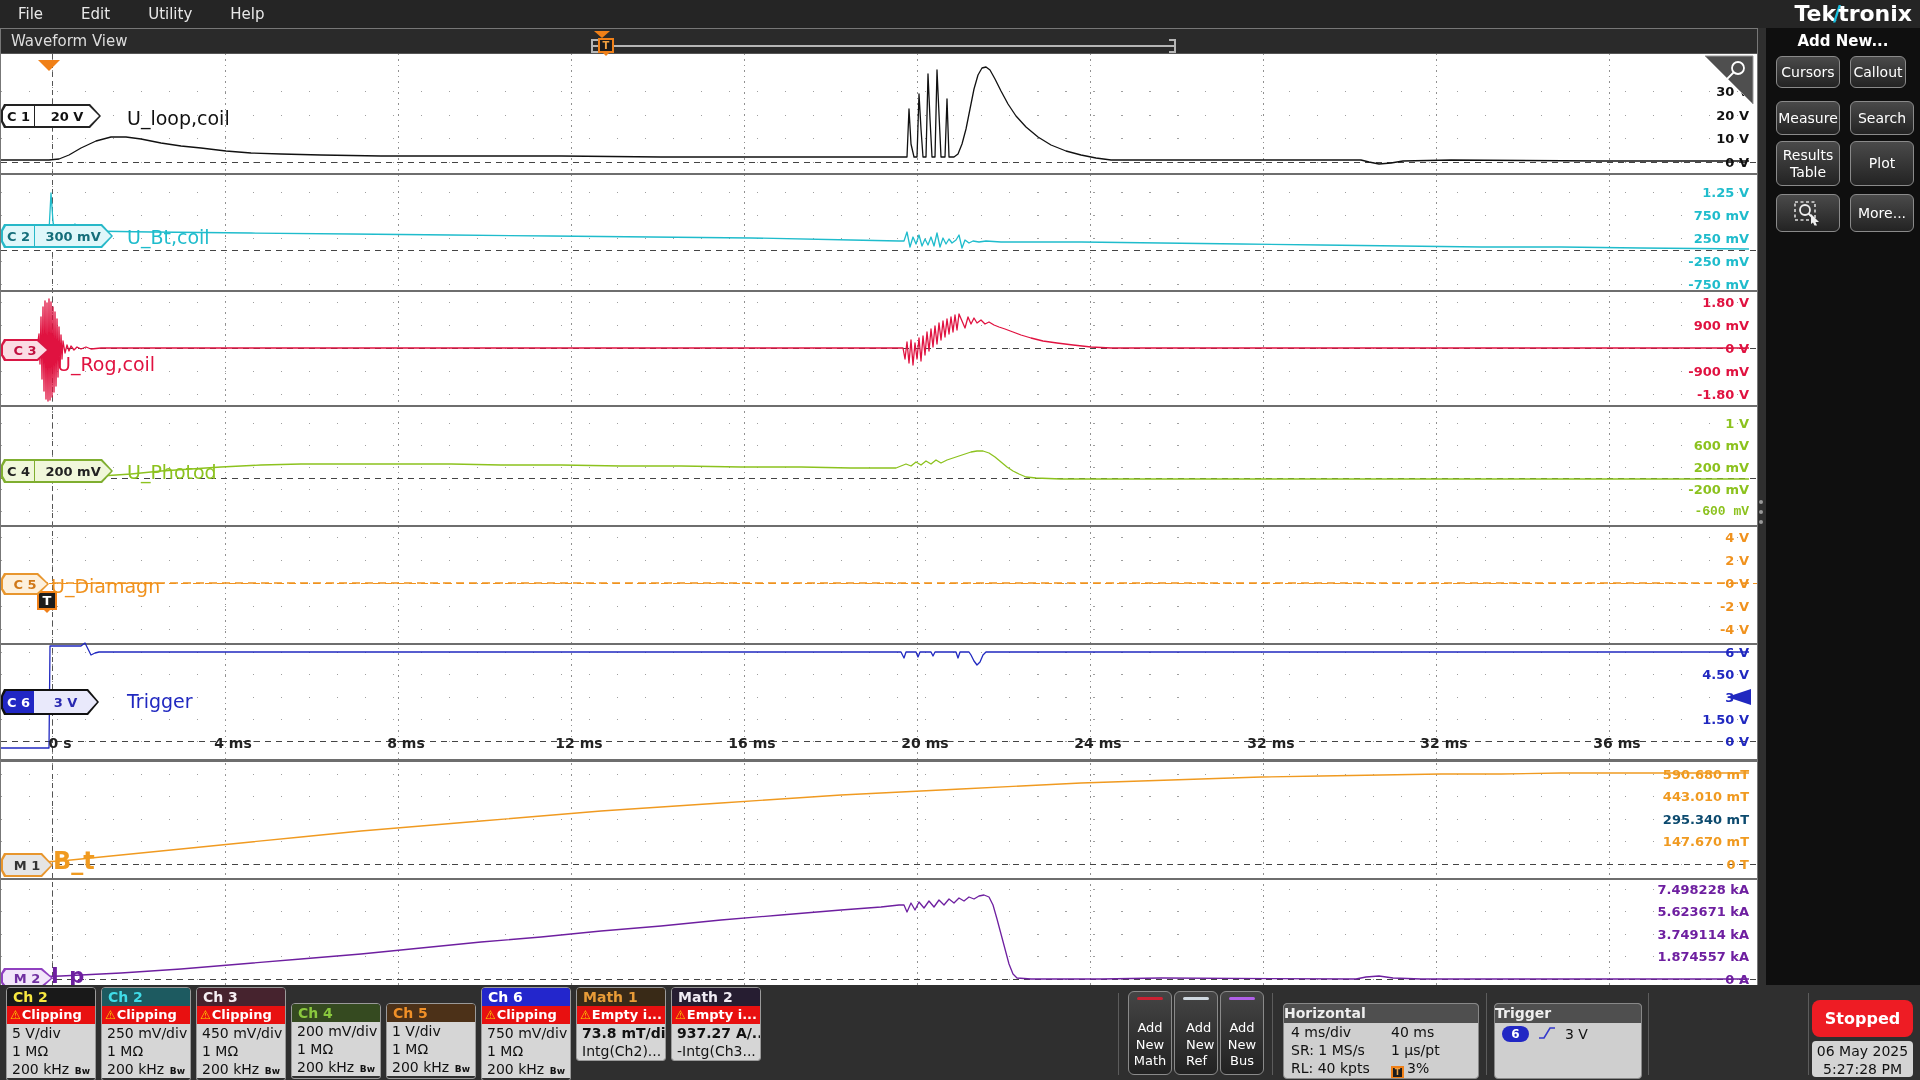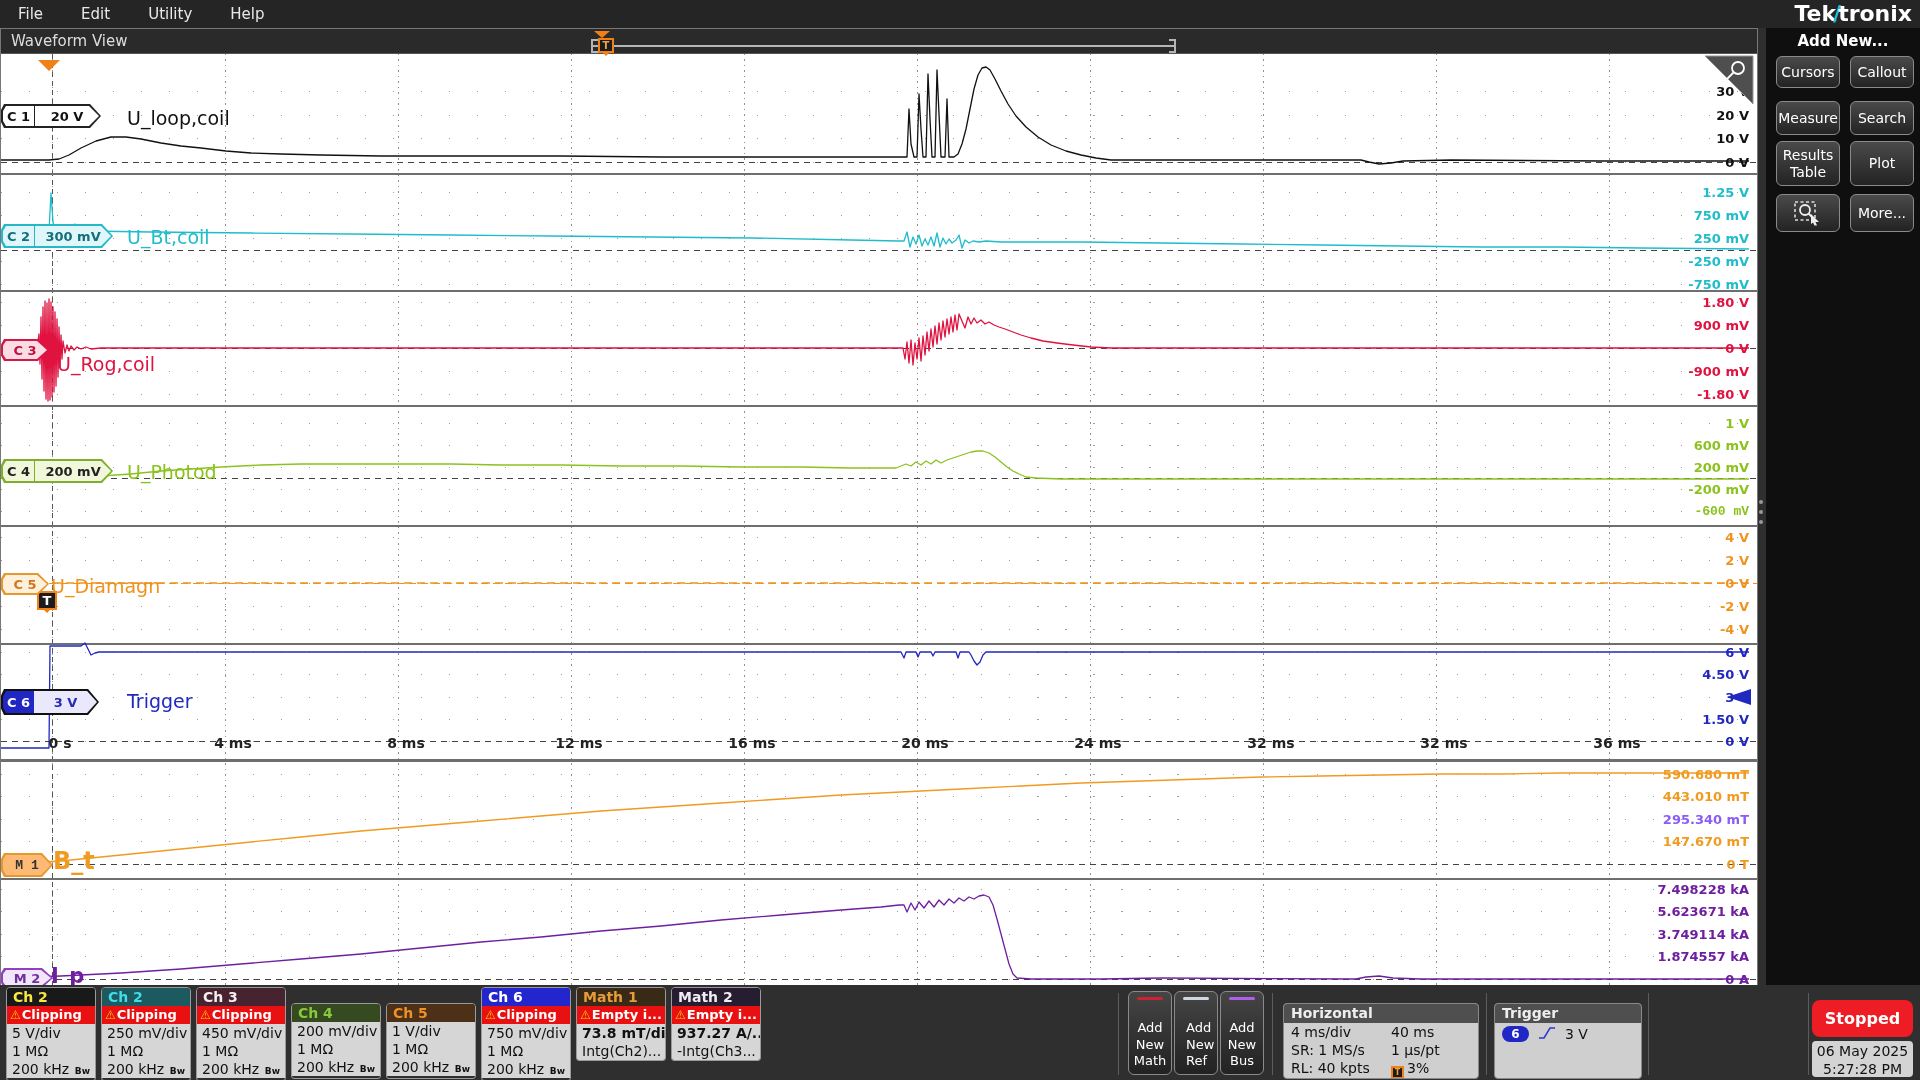--- a/index.html
+++ b/index.html
@@ -84,21 +84,21 @@
   .bb-row.bold { font-weight:bold; }
   .vdiv { position:absolute; top:8px; height:82px; width:1px; background:#5c5c5c; }
   .addbtn { position:absolute; width:44px; height:84px; top:6px; background:linear-gradient(#454545,#222);
     border:1px solid #8a8a8a; border-radius:6px; color:#fff; font-size:13px; text-align:center;
     display:flex; flex-direction:column; align-items:center; justify-content:flex-end;
     padding-bottom:5px; line-height:1.25; cursor:pointer; }
   .addbtn .bar { position:absolute; top:5px; left:8px; right:8px; height:3px; border-radius:2px; }
   .panel { position:absolute; top:18px; border-radius:4px; overflow:hidden; border:1px solid #888;
     background:#cfcfcf; cursor:pointer; }
   .panel .ph { height:19px; background:#4f4f4f; color:#eee; font-size:14px; font-weight:bold;
-    line-height:19px; padding-left:7px; }
+    line-height:19px; }
   .panel .prow { display:flex; height:18px; font-size:14px; color:#111; line-height:18px; padding:0 7px; }
   .panel .prow .lcol { width:100px; }
   #trig-pill { display:inline-block; background:#2127c4; color:#fff; font-size:12px; font-weight:bold;
     width:27px; height:16px; line-height:16px; border-radius:8px; text-align:center; margin-top:1px; }
   #stopped { position:absolute; left:1812px; top:15px; width:101px; height:37px; background:#ee1c24;
     border-radius:8px; color:#fff; font-weight:bold; font-size:16px; display:flex; align-items:center;
     justify-content:center; cursor:pointer; }
   #datebox { position:absolute; left:1812px; top:56px; width:101px; height:36px; background:#d4d4d4;
     border-radius:4px; color:#111; font-size:14px; text-align:center; line-height:1.25; padding-top:2px; }
   .hflag { display:inline-block; position:relative; width:13px; height:13px; background:#1c1c1c;
@@ -231,21 +231,21 @@
       <div class="slabel" style="top: 529px; color: rgb(240, 146, 30);">0 V</div>
       <div class="slabel" style="top: 552px; color: rgb(240, 146, 30);">-2 V</div>
       <div class="slabel" style="top: 575px; color: rgb(240, 146, 30);">-4 V</div>
       <div class="slabel" style="top: 598px; color: rgb(32, 40, 192);">6 V</div>
       <div class="slabel" style="top: 620px; color: rgb(32, 40, 192);">4.50 V</div>
       <div class="slabel" style="top: 643px; color: rgb(32, 40, 192);">3 V</div>
       <div class="slabel" style="top: 665px; color: rgb(32, 40, 192);">1.50 V</div>
       <div class="slabel" style="top: 687px; color: rgb(32, 40, 192);">0 V</div>
       <div class="slabel" style="top: 720px; color: rgb(240, 154, 32);">590.680 mT</div>
       <div class="slabel" style="top: 742px; color: rgb(240, 154, 32);">443.010 mT</div>
-      <div class="slabel" style="top: 765px; color: #8b5cf6;">295.340 mT</div>
+      <div class="slabel" style="top: 765px; color: #0c4a6e;">295.340 mT</div>
       <div class="slabel" style="top: 787px; color: rgb(240, 154, 32);">147.670 mT</div>
       <div class="slabel" style="top: 810px; color: rgb(240, 154, 32);">0 T</div>
       <div class="slabel" style="top: 835px; color: rgb(110, 31, 160);">7.498228 kA</div>
       <div class="slabel" style="top: 857px; color: rgb(110, 31, 160);">5.623671 kA</div>
       <div class="slabel" style="top: 880px; color: rgb(110, 31, 160);">3.749114 kA</div>
       <div class="slabel" style="top: 902px; color: rgb(110, 31, 160);">1.874557 kA</div>
       <div class="slabel" style="top: 925px; color: rgb(110, 31, 160);">0 A</div>
       <div class="tlabel" style="left: 59px; top: 681px;">0 s</div>
       <div class="tlabel" style="left: 232px; top: 681px;">4 ms</div>
       <div class="tlabel" style="left: 405px; top: 681px;">8 ms</div>
@@ -298,21 +298,21 @@
         <div class="b-outer" style="background: rgb(17, 17, 17);"></div>
         <div class="b-inner">
           <div class="cell" style="background: rgb(33, 39, 196); color: rgb(255, 255, 255);">C 6</div>
           <div class="cell" style="background: rgb(233, 233, 251); color: rgb(42, 42, 176); flex: 1 1 0%;">3 V</div>
         </div>
       </div>
       <div class="chname" style="left: 126px; top: 636px; font-size: 19px; color: rgb(32, 40, 192); font-weight: 500;">Trigger</div>
       <div class="badge" style="left: 0px; top: 799px; width: 52px; height: 24px;">
         <div class="b-outer" style="background: rgb(232, 150, 46);"></div>
         <div class="b-inner">
-          <div class="cell" style="background: #fdba74; color: rgb(51, 51, 51); flex: 1 1 0%; font-family: Liberation Mono, monospace;">M 1</div>
+          <div class="cell" style="background: #e5e5e5; color: rgb(51, 51, 51); flex: 1 1 0%;">M 1</div>
         </div>
       </div>
       <div class="chname" style="left: 52px; top: 793px; font-size: 24px; color: rgb(240, 154, 32); font-weight: bold;">B_t</div>
       <div class="badge" style="left: 0px; top: 914px; width: 52px; height: 20px;">
         <div class="b-outer" style="background: rgb(144, 64, 192);"></div>
         <div class="b-inner">
           <div class="cell" style="background: rgb(242, 230, 250); color: rgb(112, 48, 160); flex: 1 1 0%;">M 2</div>
         </div>
       </div>
       <div class="chname" style="left: 50px; top: 910px; font-size: 21px; color: rgb(110, 31, 160); font-weight: bold;">I_p</div>
@@ -327,21 +327,21 @@
     </div>
 </div>
 
 <div class="splitdots" style="top:500px"></div>
 <div class="splitdots" style="top:510px"></div>
 <div class="splitdots" style="top:520px"></div>
 
 <div id="sidebar">
   <div id="sb-header">Add New...</div>
   <div class="sb-btn" style="left:10px;top:28px;width:64px;height:32px">Cursors</div>
-  <div class="sb-btn" style="left:84px;top:28px;width:64px;height:32px">Callout</div>
+  <div class="sb-btn" style="left:84px;top:28px;width:56px;height:32px">Callout</div>
   <div class="sb-btn" style="left:10px;top:73px;width:64px;height:34px">Measure</div>
   <div class="sb-btn" style="left:84px;top:73px;width:64px;height:34px">Search</div>
   <div class="sb-btn" style="left:10px;top:113px;width:64px;height:45px">Results Table</div>
   <div class="sb-btn" style="left:84px;top:113px;width:64px;height:45px">Plot</div>
   <div class="sb-btn" style="left:10px;top:166px;width:64px;height:38px">
     <svg width="30" height="26" viewBox="0 0 30 26">
       <rect x="2" y="2" width="20" height="18" fill="none" stroke="#ddd" stroke-width="1.6" stroke-dasharray="3 2.5"></rect>
       <circle cx="12" cy="10" r="5" fill="none" stroke="#eee" stroke-width="1.8"></circle>
       <line x1="15.5" y1="13.5" x2="20" y2="18" stroke="#eee" stroke-width="1.8"></line>
       <path d="M18 14 L26 22 L22.5 22 L24 25.5 L21.5 25.5 L20 22.5 L18 24 Z" fill="#eee"></path>

